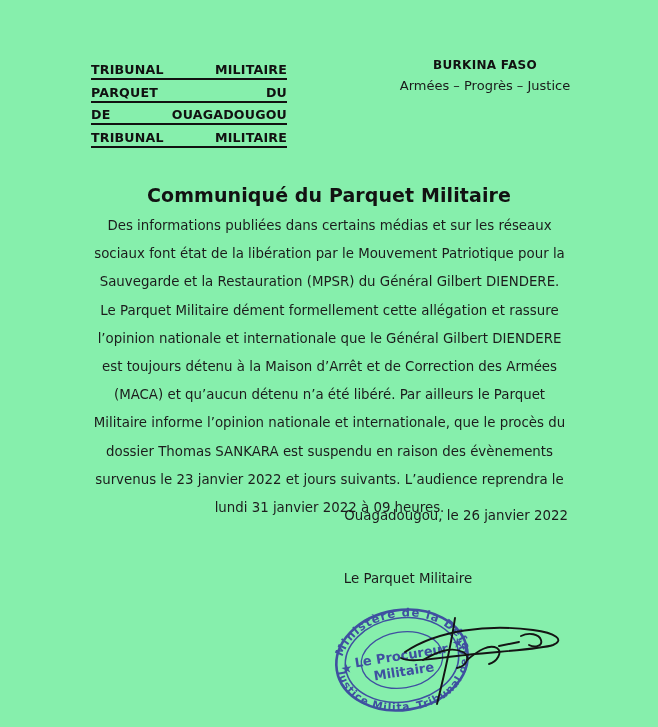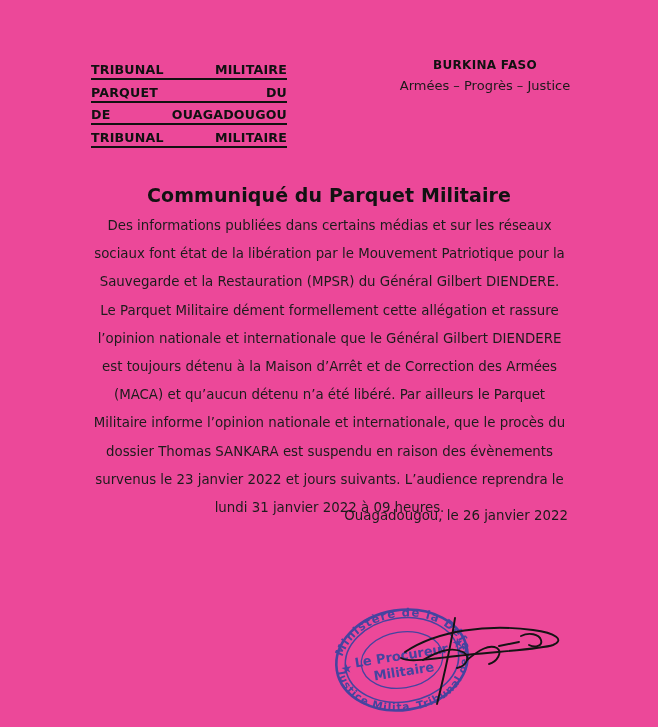--- a/index.html
+++ b/index.html
@@ -4,21 +4,21 @@
 <style>
   html,body{margin:0;padding:0;}
   body{
     width:658px;height:727px;
     background:#fdfdfb;
     font-family:"DejaVu Sans","Liberation Sans",sans-serif;
     color:#1a1a1a;
     overflow:hidden;
     position:relative;
   }
-  .page{position:relative;width:658px;height:727px;background:#ec4899;}
+  .page{position:relative;width:658px;height:727px;background:#86efac;}
 
   
   .header{position:absolute;top:58px;left:0;width:658px;height:110px;}
   .letterhead{
     position:absolute;left:91px;top:4px;width:196px;
     font-weight:bold;font-size:12.6px;letter-spacing:.2px;
     color:#111;
   }
   .lh-line{
     display:flex;justify-content:space-between;
@@ -100,20 +100,21 @@
   </div>
 
   <div class="doc-title">Communiqué du Parquet Militaire</div>
 
   <div class="body-text">
     <p>Des informations publiées dans certains médias et sur les réseaux sociaux font état de la libération par le Mouvement Patriotique pour la Sauvegarde et la Restauration (MPSR) du Général Gilbert DIENDERE. Le Parquet Militaire dément formellement cette allégation et rassure l’opinion nationale et internationale que le Général Gilbert DIENDERE est toujours détenu à la Maison d’Arrêt et de Correction des Armées (MACA) et qu’aucun détenu n’a été libéré. Par ailleurs le Parquet Militaire informe l’opinion nationale et internationale, que le procès du dossier Thomas SANKARA est suspendu en raison des évènements survenus le 23 janvier 2022 et jours suivants. L’audience reprendra le lundi 31 janvier 2022 à 09 heures.</p>
   </div>
 
   <div class="date-line">Ouagadougou, le 26 janvier 2022</div>
 
+  <div class="sig-title">Le Parquet Militaire</div>
 
   <div class="sig-area">
 
     <svg class="stamp" width="175" height="120" viewBox="0 0 175 120">
       <defs>
         <path id="arcTop" d="M 22,70 A 62,47 0 0 1 146,62" fill="none"></path>
         <path id="arcBotL" d="M 20,58 A 62,47 0 0 0 82,112" fill="none"></path>
         <path id="arcBotR" d="M 88,113 A 62,47 0 0 0 148,56" fill="none"></path>
       </defs>
       <g transform="rotate(-9 84 62)" opacity="0.93">

